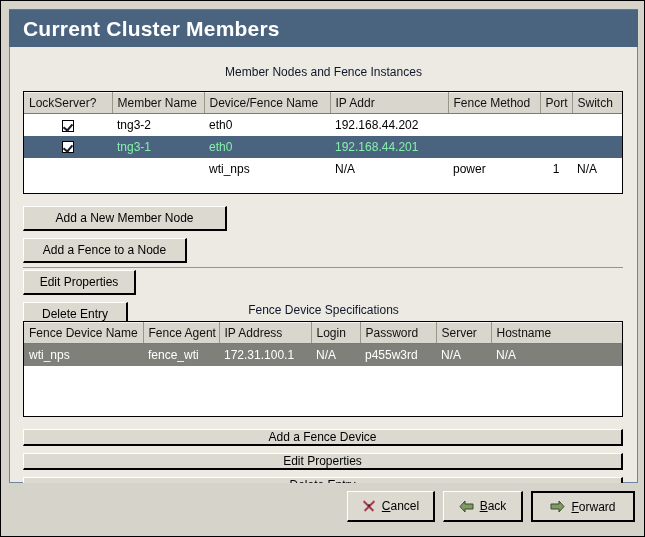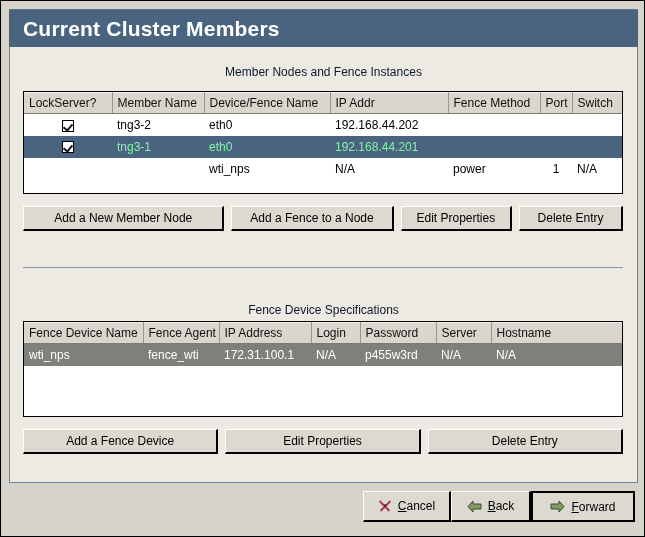--- a/index.html
+++ b/index.html
@@ -146,20 +146,21 @@
     align-items: center;
     justify-content: center;
     height: 25px;
     cursor: default;
     padding: 0 6px;
     white-space: nowrap;
   }
   .btnrow {
     display: flex;
     gap: 7px;
+    flex-direction: column;
   }
   .btn.flex1 { flex: 1 1 0; }
 
   
   .btn-focus {
     box-sizing: border-box;
     border: 2px solid #000;
     padding: 1px;
     background: #dcd9d1;
     display: inline-flex;
@@ -181,21 +182,21 @@
     top: 482px;
     height: 53px;
     background: #d6d3cb;
   }
   .footer-inner {
     position: absolute;
     right: 9px;
     top: 8px;
     display: flex;
     align-items: center;
-    gap: 0;
+    gap: 8px;
   }
   .ico {
     display: inline-block;
     margin-right: 6px;
     line-height: 0;
   }
 </style>
 </head>
 <body>
 

